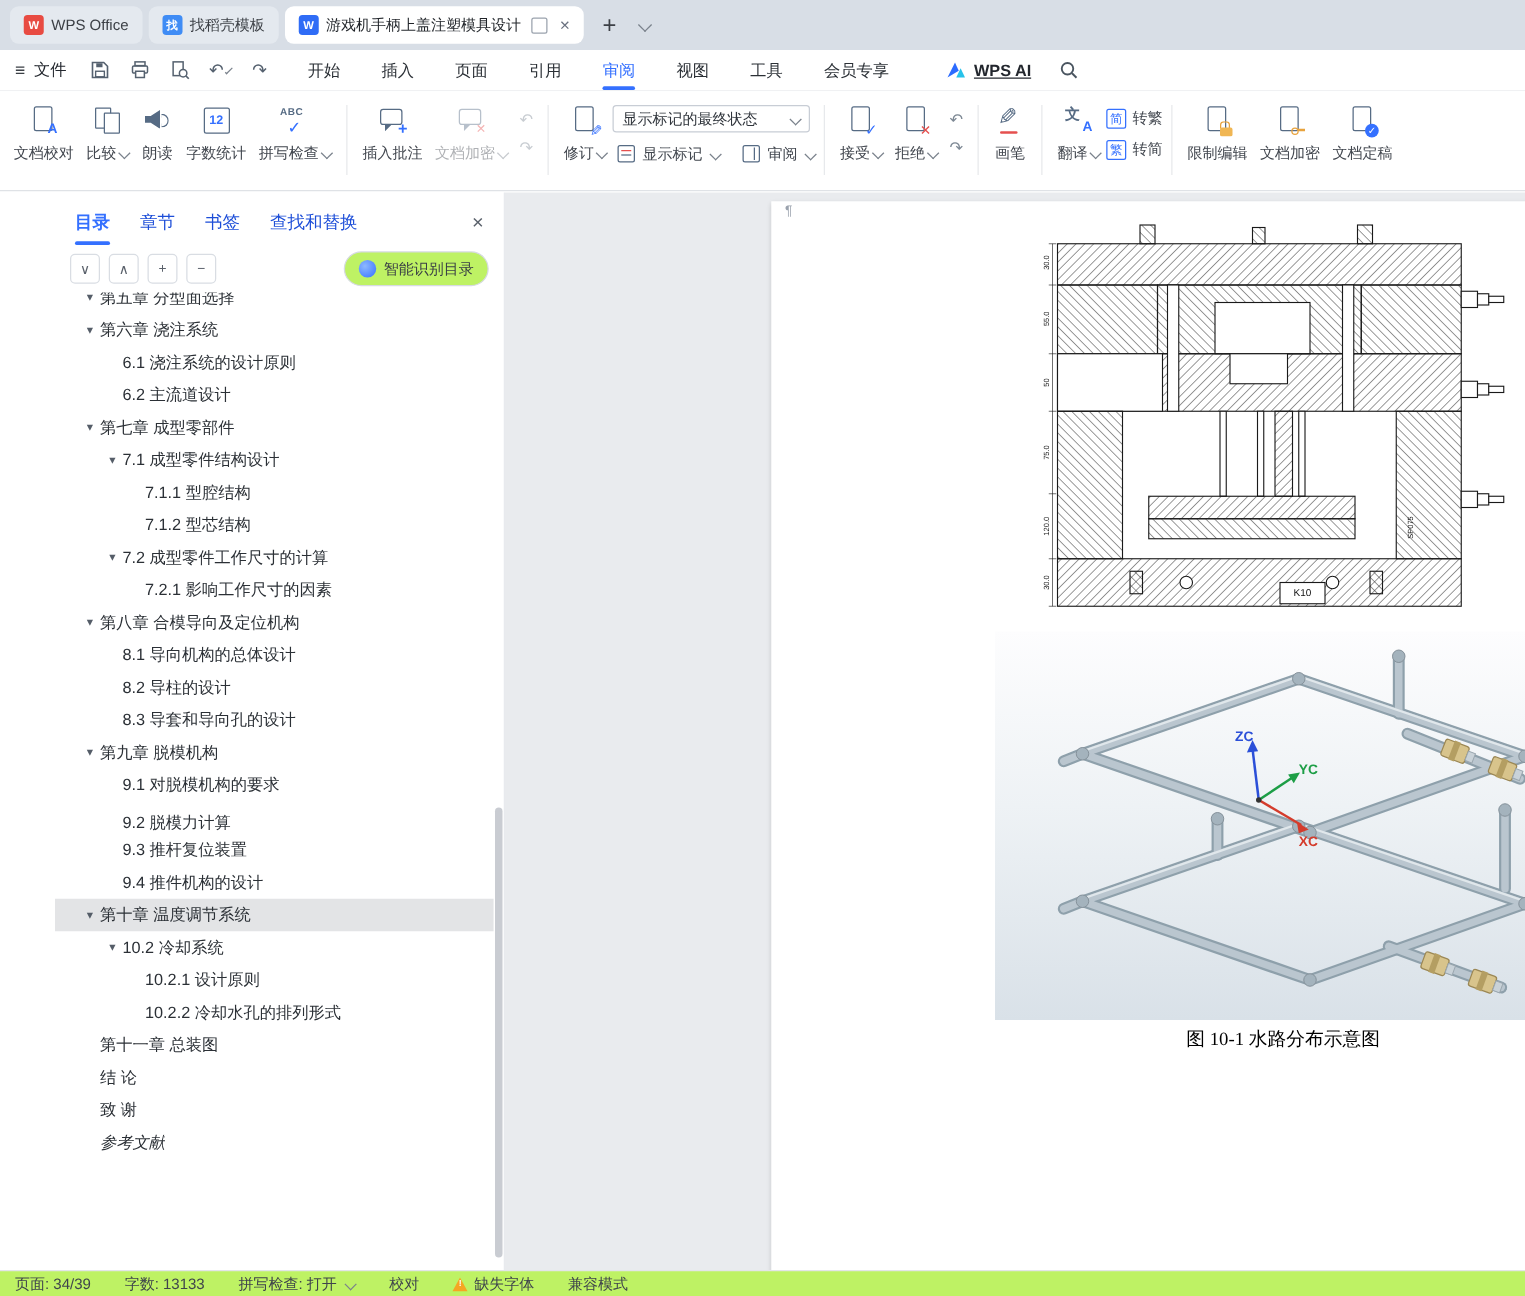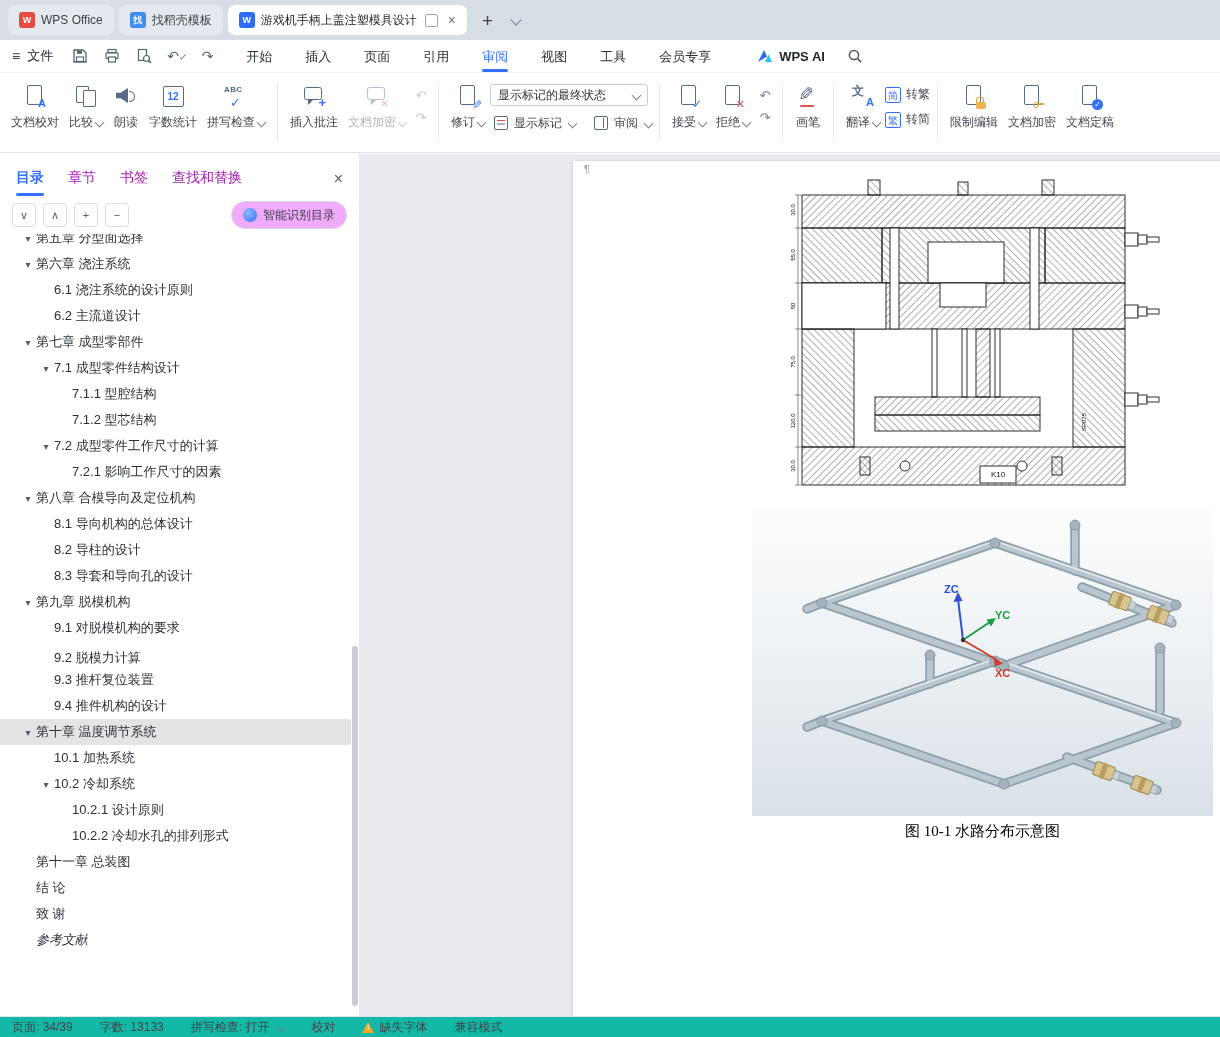--- a/index.html
+++ b/index.html
@@ -23,21 +23,21 @@
   
   .menubar{height:33px;border-bottom:1px solid #f0f1f3;display:flex;align-items:center;padding:0 12px;box-sizing:border-box;background:#fff;}
   .filebtn{display:flex;align-items:center;gap:7px;font-size:13px;color:#23272e;margin-right:18px;}
   .hamb{font-size:14px;color:#3c4046;}
   .qicons{display:flex;align-items:center;gap:15px;margin-right:30px;}
   .qico{width:17px;height:17px;display:flex;align-items:center;justify-content:center;color:#55616f;font-size:14px;}
   .mtabs{display:flex;gap:33px;align-items:center;height:33px;}
   .mtab{position:relative;font-size:13px;color:#2b3036;height:33px;line-height:33px;cursor:default;}
   .mtab.active{color:#3470ff;}
   .mtab.active::after{content:"";position:absolute;left:50%;transform:translateX(-50%);bottom:1px;width:26px;height:3px;border-radius:2px;background:#3470ff;}
-  .aiitem{display:flex;align-items:center;gap:6px;margin-left:46px;font-size:13px;color:#23272e;font-weight:bold;}
+  .aiitem{display:flex;align-items:center;gap:6px;margin-left:46px;font-size:13px;color:#23272e;font-weight:bold;text-decoration:underline;}
   .searchico{margin-left:22px;}
 
   
   .ribbon{height:80px;border-bottom:1px solid #dfe2e6;box-sizing:border-box;background:#fff;display:flex;align-items:flex-start;padding:7px 6px 0;}
   .rbtn{display:flex;flex-direction:column;align-items:center;gap:5px;padding:3px 5px;border-radius:4px;}
   .rbtn .lbl{font-size:12px;color:#41464e;white-space:nowrap;display:flex;align-items:center;}
   .dis{opacity:.42;}
   .vsep{width:1px;height:56px;background:#e7e9ec;margin:4px 7px 0;flex:none;}
   .rcol{display:flex;flex-direction:column;gap:8px;padding-top:4px;}
   .combo{width:158px;height:22px;border:1px solid #c8cdd5;border-radius:3px;display:flex;align-items:center;justify-content:space-between;padding:0 7px;font-size:12px;color:#2f343b;box-sizing:border-box;background:#fff;}
@@ -77,32 +77,32 @@
   .ic.bigpen::after{content:"";position:absolute;left:5px;bottom:2px;width:14px;height:2.5px;background:#e5504f;border-radius:1px;}
   .ic.trans::before{content:"\6587";position:absolute;left:2px;top:2px;font:bold 12px/1 "Liberation Sans",sans-serif;color:#566b84;}
   .ic.trans::after{content:"A";position:absolute;right:2px;bottom:1px;font:bold 11px/1 "Liberation Sans",sans-serif;color:#3470ff;}
   .ic16{position:relative;width:18px;height:18px;flex:none;}
   .ic16.i-mark::before{content:"";position:absolute;inset:2px;border:1.3px solid #566b84;border-radius:2px;}
   .ic16.i-mark::after{content:"";position:absolute;left:5px;top:6px;width:8px;height:1.3px;background:#e5504f;box-shadow:0 3.5px 0 #566b84;}
   .ic16.i-pane::before{content:"";position:absolute;inset:2px;border:1.3px solid #566b84;border-radius:2px;}
   .ic16.i-pane::after{content:"";position:absolute;top:4px;bottom:4px;left:10.5px;width:1.3px;background:#566b84;}
 
   
-  .main{position:absolute;top:154px;left:0;right:0;bottom:21px;display:flex;}
+  .main{position:absolute;top:154px;left:0;right:0;bottom:21px;display:flex;padding-left:44px;}
 
   
   .sidebar{position:relative;width:360px;flex:none;background:#fff;border-right:1px solid #e8eaee;box-sizing:border-box;}
   .stabs{height:42px;display:flex;align-items:flex-end;gap:24px;padding:0 16px 9px;position:relative;box-sizing:border-box;}
-  .stab{font-size:14px;color:#a21caf;position:relative;cursor:default;white-space:nowrap;}
+  .stab{font-size:14px;color:#1d4ed8;position:relative;cursor:default;white-space:nowrap;}
   .stab.active{color:#3470ff;font-weight:bold;}
   .stab.active::after{content:"";position:absolute;left:50%;transform:translateX(-50%);bottom:-9px;width:28px;height:3px;border-radius:2px;background:#3470ff;}
   .sclose{position:absolute;right:16px;bottom:9px;font-size:16px;color:#5a616b;line-height:1;}
   .stools{height:38px;display:flex;align-items:center;gap:7px;padding:0 12px;box-sizing:border-box;}
   .sqbtn{width:24px;height:24px;border:1px solid #d9dde3;border-radius:4px;background:#fff;display:flex;align-items:center;justify-content:center;font-size:11px;color:#5a616b;box-sizing:border-box;}
-  .pill{margin-left:auto;height:26px;border:1px solid #d6dae1;border-radius:14px;display:flex;align-items:center;gap:6px;padding:0 11px;font-size:12px;color:#3a3f46;background:#f0abfc;}
+  .pill{margin-left:auto;height:26px;border:1px solid #d6dae1;border-radius:14px;display:flex;align-items:center;gap:6px;padding:0 11px;font-size:12px;color:#3a3f46;background:#bef264;}
   .pill .dot{width:14px;height:14px;border-radius:50%;background:radial-gradient(circle at 35% 35%,#8db8ff,#3470ff);}
   .toclist{position:absolute;top:80px;bottom:0;left:0;right:8px;overflow:hidden;}
   .trow{height:26px;display:flex;align-items:center;font-size:13px;color:#2b3036;white-space:nowrap;cursor:default;}
   .trow.sel{background:#e3e4e6;}
   .trow.clip{margin-top:-9px;}
   .tri{width:16px;flex:none;font-size:10px;color:#555d68;text-align:center;}
   .tlb{overflow:hidden;text-overflow:ellipsis;}
   .sscroll{position:absolute;top:80px;bottom:4px;right:1px;width:6px;}
   .sthumb{position:absolute;top:412px;height:360px;left:0;width:6px;border-radius:3px;background:#c9ccd2;}
 
@@ -111,21 +111,21 @@
   .page{position:absolute;left:213px;top:7px;width:800px;height:1100px;background:#fff;box-shadow:0 1px 4px rgba(0,0,0,.18);}
   .pilcrow{position:absolute;left:11px;top:2px;font-size:11px;color:#9aa2ad;}
   .draw1{position:absolute;left:217px;top:18px;}
   .render3d{position:absolute;left:179px;top:344px;width:461px;height:311px;}
   .caption{position:absolute;left:179px;top:661px;width:461px;text-align:center;font-family:"Liberation Serif","DejaVu Serif",serif;font-size:15px;color:#000;}
   .dimtxt{font:6px "Liberation Sans",sans-serif;fill:#111;text-anchor:middle;}
   .ktxt{font:8px "Liberation Sans",sans-serif;fill:#111;}
   .axtxt{font:bold 11px "Liberation Sans",sans-serif;}
 
   
-  .statusbar{position:absolute;left:0;right:0;bottom:0;height:21px;background:#14b8a6;border-top:1px solid #e3e5e8;display:flex;align-items:center;gap:27px;padding:0 12px;font-size:12px;color:#3f444c;box-sizing:border-box;}
+  .statusbar{position:absolute;left:0;right:0;bottom:0;height:21px;background:#bef264;border-top:1px solid #e3e5e8;display:flex;align-items:center;gap:27px;padding:0 12px;font-size:12px;color:#3f444c;box-sizing:border-box;}
   .sbitem{display:flex;align-items:center;gap:5px;white-space:nowrap;}
   .warn{position:relative;width:0;height:0;border-left:6px solid transparent;border-right:6px solid transparent;border-bottom:11px solid #f5a623;}
   .warn::after{content:"!";position:absolute;left:-1.5px;top:2px;font:bold 7px/1 "Liberation Sans",sans-serif;color:#fff;}
 </style>
 </head>
 <body>
 
 <div class="app">
 
   <div class="tabbar">
@@ -458,24 +458,20 @@
             <span class="tri"></span>
             <span class="tlb">9.3 推杆复位装置</span>
           </div>
           <div class="trow" style="padding-left: 38px;">
             <span class="tri"></span>
             <span class="tlb">9.4 推件机构的设计</span>
           </div>
           <div class="trow sel" style="padding-left: 20px;">
             <span class="tri">▾</span>
             <span class="tlb">第十章 温度调节系统</span>
-          </div>
-          <div class="trow" style="padding-left: 38px;">
-            <span class="tri"></span>
-            <span class="tlb">10.1 加热系统</span>
           </div>
           <div class="trow" style="padding-left: 38px;">
             <span class="tri">▾</span>
             <span class="tlb">10.2 冷却系统</span>
           </div>
           <div class="trow" style="padding-left: 56px;">
             <span class="tri"></span>
             <span class="tlb">10.2.1 设计原则</span>
           </div>
           <div class="trow" style="padding-left: 56px;">

